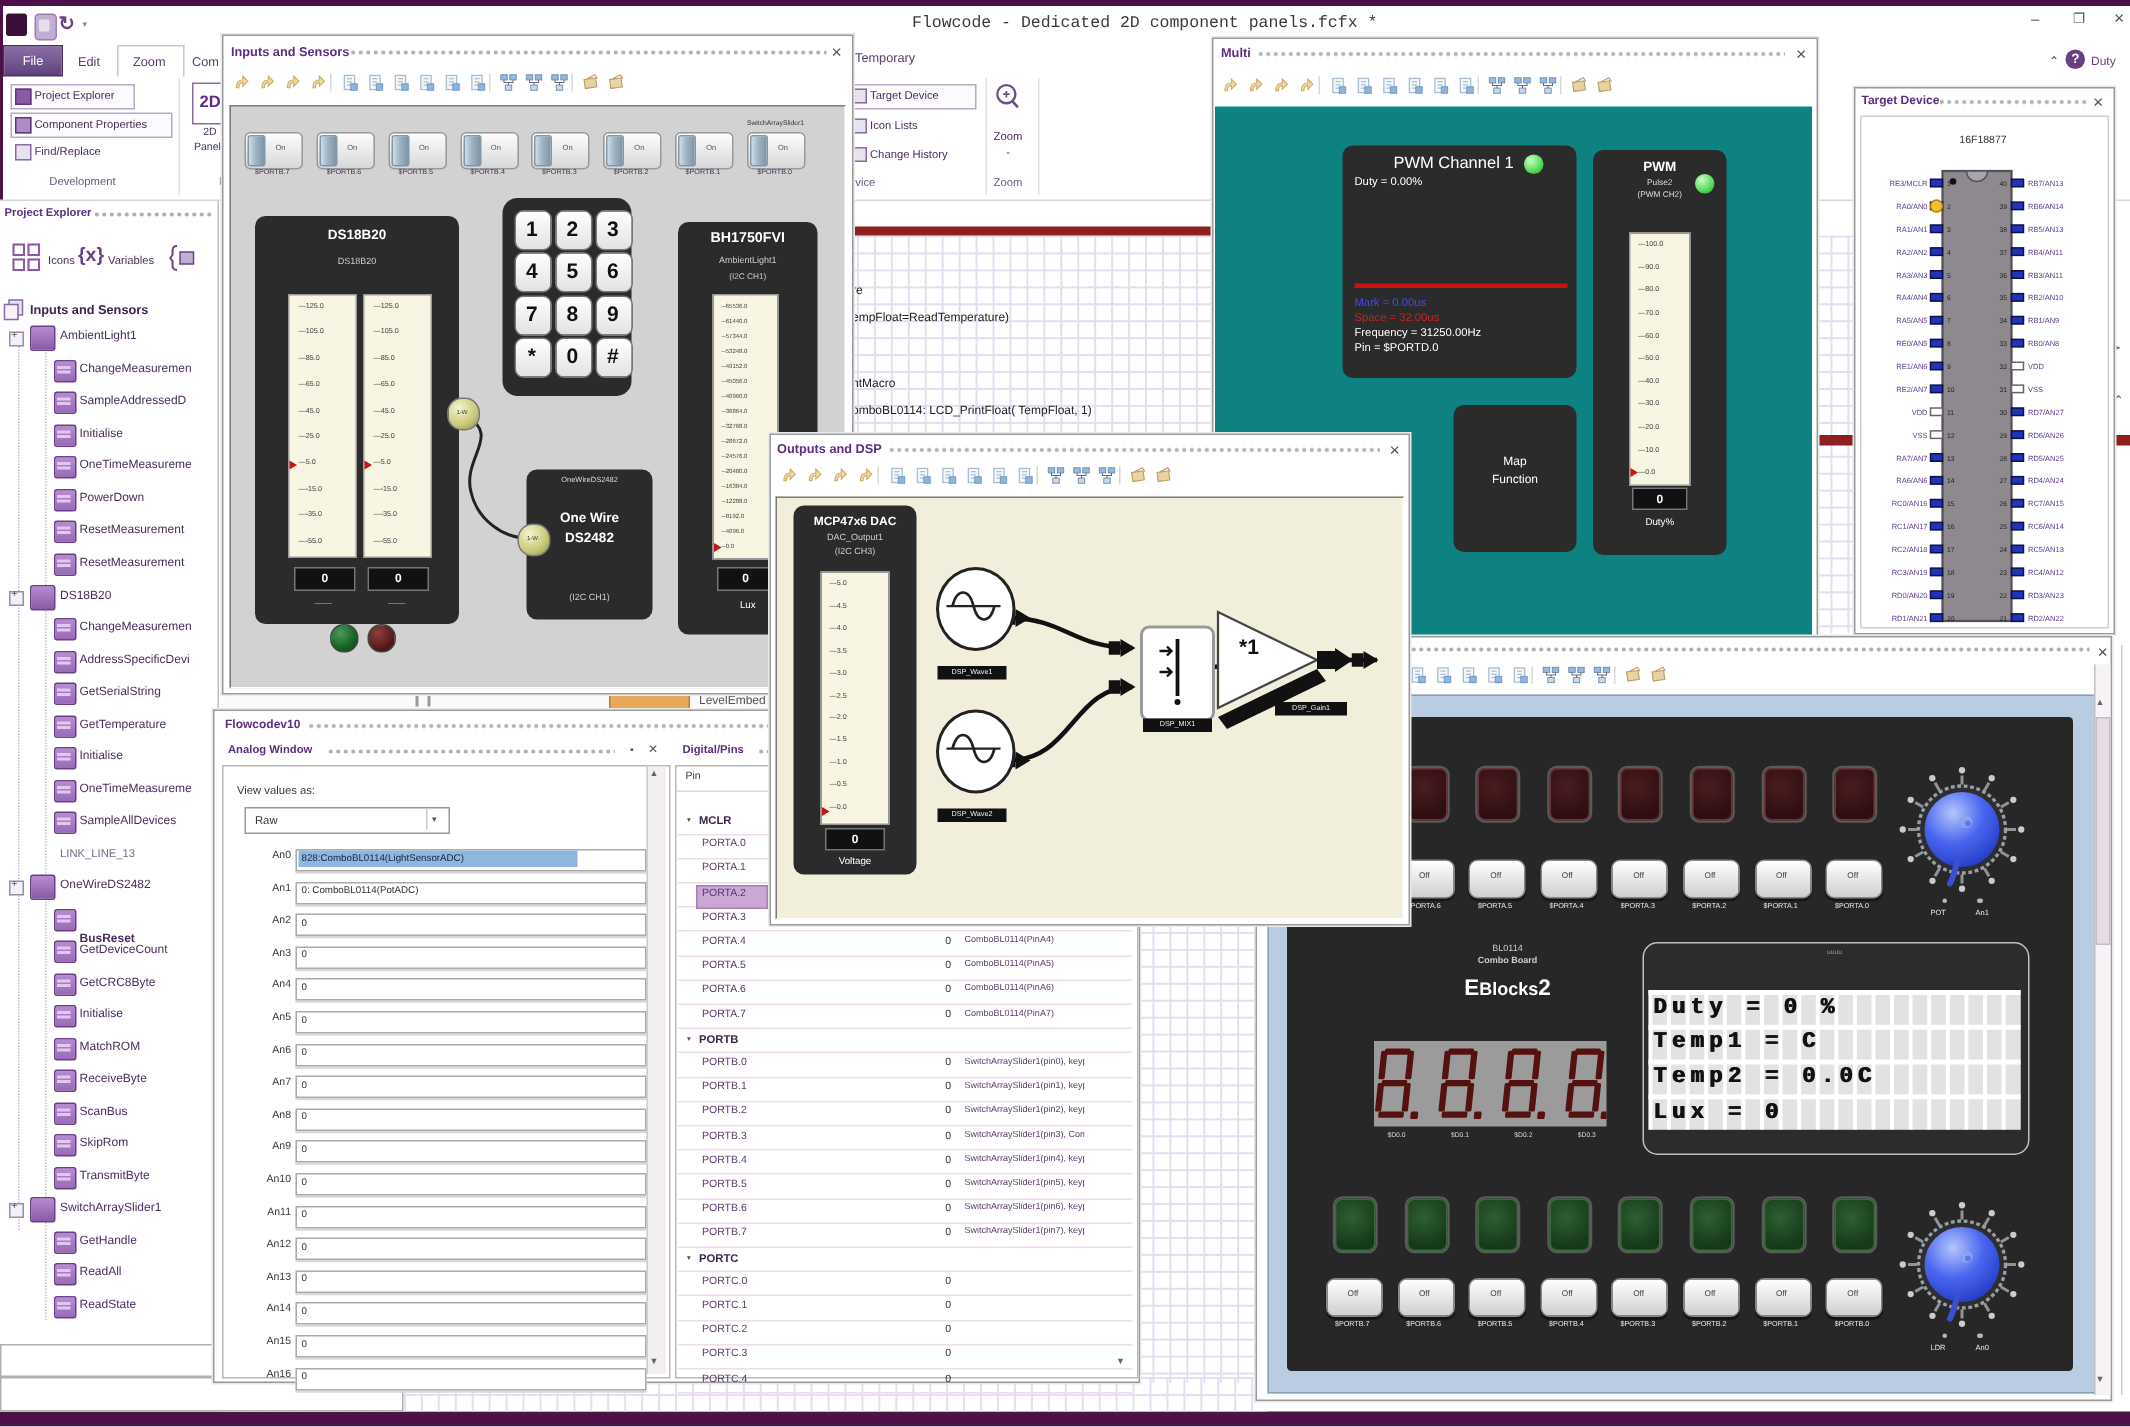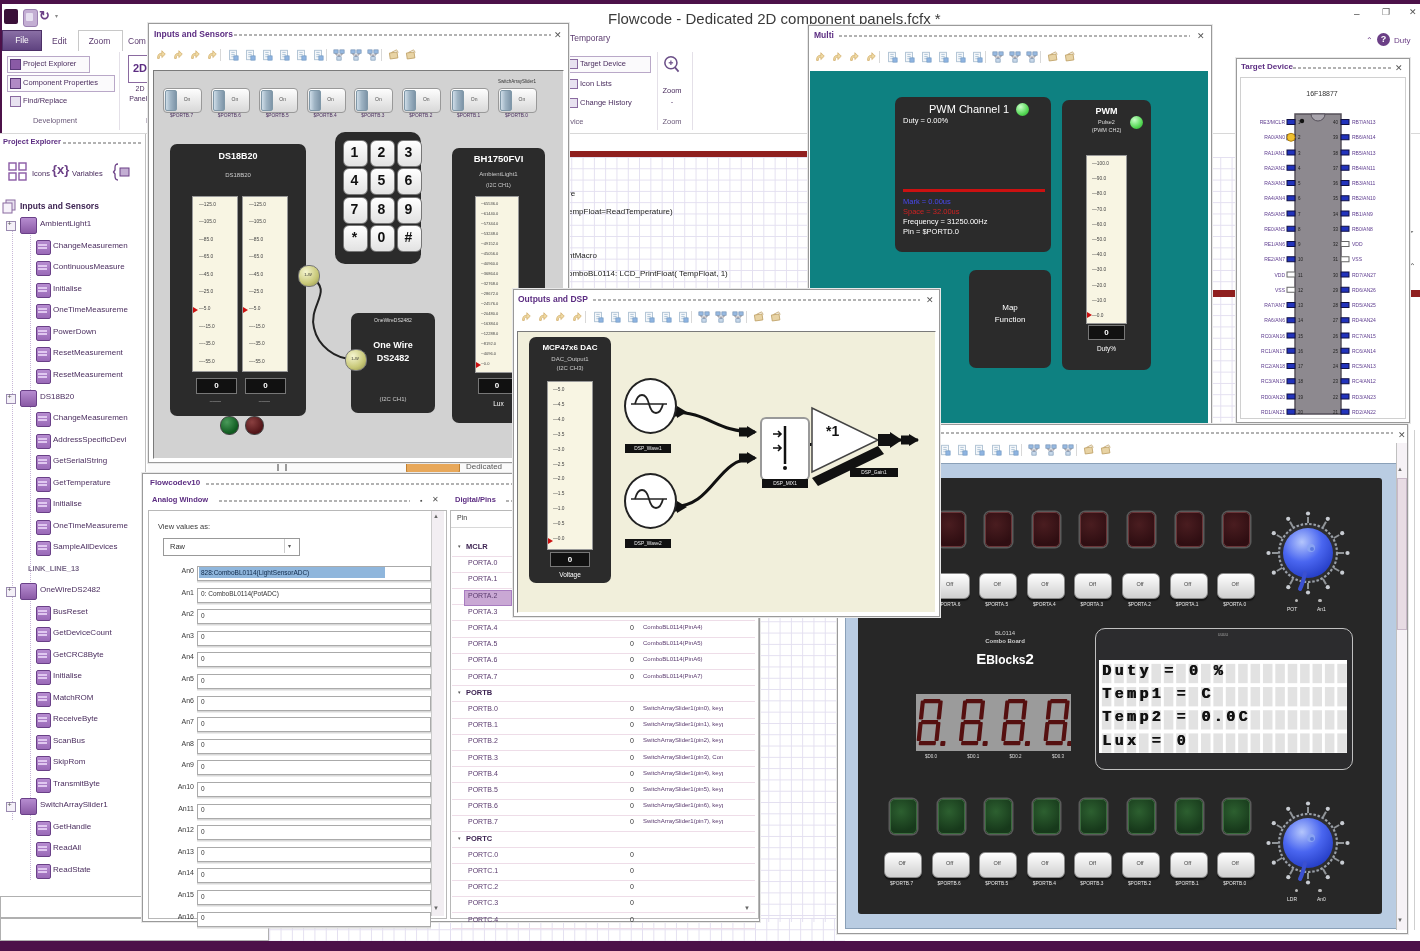--- a/index.html
+++ b/index.html
@@ -38,21 +38,21 @@
         <line x1="12.5" y1="12" x2="16" y2="16" stroke="#6b4f88" stroke-width="1.6"></line>
         <line x1="9" y1="6" x2="9" y2="10" stroke="#6b4f88" stroke-width="1.1"></line>
         <line x1="7" y1="8" x2="11" y2="8" stroke="#6b4f88" stroke-width="1.1"></line>
       </symbol>
 </defs>
   </svg>
 
 <div style="position:absolute;left:0px;top:0px;width:1420px;height:4px;background:#4c1149;"></div>
 <div style="position:absolute;left:0px;top:0px;width:2px;height:135px;background:#4c1149;"></div>
 <div style="position:absolute;left:0px;top:941px;width:1420px;height:10px;background:#4c1149;"></div>
-<div style="position:absolute;left:608px;top:10px;font-size:15px;font-weight:normal;font-family:Liberation Sans, sans-serif;color:#3a3a3a;white-space:nowrap;">Flowcode - Dedicated 2D component panels.fcfx *</div>
+<div style="position:absolute;left:608px;top:10px;font-size:11px;font-weight:normal;font-family:Liberation Mono, monospace;color:#3a3a3a;white-space:nowrap;">Flowcode - Dedicated 2D component panels.fcfx *</div>
 <div style="position:absolute;left:4px;top:9px;width:14px;height:15px;background:#3a1038;border-radius:2px;"></div>
 <div style="position:absolute;left:23px;top:9px;width:13px;height:16px;background:#c3aed3;border-radius:3px;border:1px solid #9a7fb0;"></div>
 <div style="position:absolute;left:26px;top:13px;width:7px;height:8px;background:#e6dff0;border-radius:1px;"></div>
 <div style="position:absolute;left:39px;top:8px;font-size:13px;font-weight:bold;font-family:'Liberation Sans',sans-serif;color:#6b3f86;white-space:nowrap;">↻</div>
 <div style="position:absolute;left:55px;top:12px;font-size:6px;font-weight:normal;font-family:'Liberation Sans',sans-serif;color:#888;white-space:nowrap;">▾</div>
 <div style="position:absolute;left:1354px;top:8px;font-size:10px;font-weight:normal;font-family:'Liberation Sans',sans-serif;color:#555;white-space:nowrap;">–</div>
 <div style="position:absolute;left:1382px;top:7px;font-size:9px;font-weight:normal;font-family:'Liberation Sans',sans-serif;color:#555;white-space:nowrap;">❐</div>
 <div style="position:absolute;left:1409px;top:7px;font-size:9px;font-weight:normal;font-family:'Liberation Sans',sans-serif;color:#555;white-space:nowrap;">✕</div>
 <div style="position:absolute;left:1366px;top:36px;font-size:8px;font-weight:normal;font-family:'Liberation Sans',sans-serif;color:#6b3f86;white-space:nowrap;">⌃</div>
 <div style="position:absolute;left:1377px;top:33px;width:13px;height:13px;border-radius:7px;background:#6b3f86;color:#fff;font:bold 9px 'Liberation Sans';text-align:center;line-height:13px;">?</div>
@@ -107,21 +107,21 @@
 <div style="position:absolute;left:568px;top:251px;font-size:8px;font-weight:normal;font-family:'Liberation Sans',sans-serif;color:#222;white-space:nowrap;">ntMacro</div>
 <div style="position:absolute;left:568px;top:269px;font-size:8px;font-weight:normal;font-family:'Liberation Sans',sans-serif;color:#222;white-space:nowrap;">omboBL0114: LCD_PrintFloat( TempFloat, 1)</div>
 <div style="position:absolute;left:1406px;top:120px;width:1px;height:302px;background:#888;"></div>
 <div style="position:absolute;left:1408px;top:228px;font-size:7px;font-weight:normal;font-family:'Liberation Sans',sans-serif;color:#555;white-space:nowrap;">≻</div>
 <div style="position:absolute;left:1409px;top:262px;font-size:8px;font-weight:normal;font-family:'Liberation Sans',sans-serif;color:#555;white-space:nowrap;">⌃</div>
 <div style="position:absolute;left:1414px;top:430px;width:1px;height:500px;background:#cfcfcf;"></div>
 <div style="position:absolute;left:148px;top:461px;width:419px;height:11px;background:#fafafa;border-top:1px solid #cfcfcf;border-bottom:1px solid #cfcfcf;"></div>
 <div style="position:absolute;left:277px;top:462px;width:2px;height:9px;background:#9a9a9a;"></div>
 <div style="position:absolute;left:285px;top:462px;width:2px;height:9px;background:#9a9a9a;"></div>
 <div style="position:absolute;left:406px;top:462px;width:52px;height:9px;background:#e8a85a;border:1px solid #c08030;border-radius:2px;"></div>
-<div style="position:absolute;left:466px;top:462px;font-size:8px;font-weight:normal;font-family:'Liberation Sans',sans-serif;color:#555;white-space:nowrap;">Dedicated</div>
+<div style="position:absolute;left:466px;top:462px;font-size:8px;font-weight:normal;font-family:'Liberation Sans',sans-serif;color:#555;white-space:nowrap;">LevelEmbed</div>
 <div style="position:absolute;left:556px;top:461px;width:2px;height:11px;background:#777;"></div>
 <div style="position:absolute;left:0px;top:896px;width:233px;height:20px;background:#fff;border:1px solid #b0b0b0;"></div>
 <div style="position:absolute;left:0px;top:918px;width:267px;height:21px;background:#fff;border:1px solid #b0b0b0;"></div>
 <div style="position:absolute;left:0px;top:134px;width:145px;height:762px;background:#fff;border-right:1px solid #c0c0c0;"></div>
 <div style="position:absolute;left:3px;top:137px;font-size:7.5px;font-weight:bold;font-family:'Liberation Sans',sans-serif;color:#5c2d82;white-space:nowrap;">Project Explorer</div>
 <div style="position:absolute;left:62px;top:139px;width:80px;height:6px;background-image:radial-gradient(circle,#b2b2b2 1.2px,rgba(0,0,0,0) 1.5px);background-size:5px 6px;background-position:0 1px;"></div>
 <div style="position:absolute;left:8px;top:160px;width:22px;height:22px;background:#fff;"></div>
 <svg style="position:absolute;left:8px;top:162px" width="20" height="20" viewBox="0 0 20 20">
 <rect x="1" y="1" width="7" height="7" fill="none" stroke="#8a5aa5" stroke-width="1.4"></rect>
 <rect x="11" y="1" width="7" height="7" fill="none" stroke="#8a5aa5" stroke-width="1.4"></rect>
@@ -146,21 +146,21 @@
 <div style="position:absolute;left:7.5px;top:219.5px;font-size:7px;font-weight:normal;font-family:'Liberation Sans',sans-serif;color:#555;white-space:nowrap;">+</div>
 <div style="position:absolute;left:20px;top:217px;width:15px;height:15px;background:linear-gradient(#b68cd0,#8a5aa5);border:1px solid #6a4088;border-radius:2px;"></div>
 <div style="position:absolute;left:40px;top:219px;font-size:8px;font-weight:normal;font-family:'Liberation Sans',sans-serif;color:#4a2d5e;white-space:nowrap;">AmbientLight1</div>
 <div style="position:absolute;left:36px;top:240px;width:13px;height:13px;background:linear-gradient(#b68cd0,#9a6ab8);border:1px solid #6a4088;border-radius:2px;"></div>
 <div style="position:absolute;left:38px;top:244px;width:9px;height:1.5px;background:#e0c8f0;"></div>
 <div style="position:absolute;left:38px;top:247px;width:9px;height:1.5px;background:#e0c8f0;"></div>
 <div style="position:absolute;left:53px;top:241px;font-size:8px;font-weight:normal;font-family:'Liberation Sans',sans-serif;color:#4a2d5e;white-space:nowrap;">ChangeMeasuremen</div>
 <div style="position:absolute;left:36px;top:261px;width:13px;height:13px;background:linear-gradient(#b68cd0,#9a6ab8);border:1px solid #6a4088;border-radius:2px;"></div>
 <div style="position:absolute;left:38px;top:265px;width:9px;height:1.5px;background:#e0c8f0;"></div>
 <div style="position:absolute;left:38px;top:268px;width:9px;height:1.5px;background:#e0c8f0;"></div>
-<div style="position:absolute;left:53px;top:262px;font-size:8px;font-weight:normal;font-family:'Liberation Sans',sans-serif;color:#4a2d5e;white-space:nowrap;">ContinuousMeasure</div>
+<div style="position:absolute;left:53px;top:262px;font-size:8px;font-weight:normal;font-family:'Liberation Sans',sans-serif;color:#4a2d5e;white-space:nowrap;">SampleAddressedD</div>
 <div style="position:absolute;left:36px;top:283px;width:13px;height:13px;background:linear-gradient(#b68cd0,#9a6ab8);border:1px solid #6a4088;border-radius:2px;"></div>
 <div style="position:absolute;left:38px;top:287px;width:9px;height:1.5px;background:#e0c8f0;"></div>
 <div style="position:absolute;left:38px;top:290px;width:9px;height:1.5px;background:#e0c8f0;"></div>
 <div style="position:absolute;left:53px;top:284px;font-size:8px;font-weight:normal;font-family:'Liberation Sans',sans-serif;color:#4a2d5e;white-space:nowrap;">Initialise</div>
 <div style="position:absolute;left:36px;top:304px;width:13px;height:13px;background:linear-gradient(#b68cd0,#9a6ab8);border:1px solid #6a4088;border-radius:2px;"></div>
 <div style="position:absolute;left:38px;top:308px;width:9px;height:1.5px;background:#e0c8f0;"></div>
 <div style="position:absolute;left:38px;top:311px;width:9px;height:1.5px;background:#e0c8f0;"></div>
 <div style="position:absolute;left:53px;top:305px;font-size:8px;font-weight:normal;font-family:'Liberation Sans',sans-serif;color:#4a2d5e;white-space:nowrap;">OneTimeMeasureme</div>
 <div style="position:absolute;left:36px;top:326px;width:13px;height:13px;background:linear-gradient(#b68cd0,#9a6ab8);border:1px solid #6a4088;border-radius:2px;"></div>
 <div style="position:absolute;left:38px;top:330px;width:9px;height:1.5px;background:#e0c8f0;"></div>
@@ -199,29 +199,29 @@
 <div style="position:absolute;left:38px;top:505px;width:9px;height:1.5px;background:#e0c8f0;"></div>
 <div style="position:absolute;left:53px;top:499px;font-size:8px;font-weight:normal;font-family:'Liberation Sans',sans-serif;color:#4a2d5e;white-space:nowrap;">Initialise</div>
 <div style="position:absolute;left:36px;top:520px;width:13px;height:13px;background:linear-gradient(#b68cd0,#9a6ab8);border:1px solid #6a4088;border-radius:2px;"></div>
 <div style="position:absolute;left:38px;top:524px;width:9px;height:1.5px;background:#e0c8f0;"></div>
 <div style="position:absolute;left:38px;top:527px;width:9px;height:1.5px;background:#e0c8f0;"></div>
 <div style="position:absolute;left:53px;top:521px;font-size:8px;font-weight:normal;font-family:'Liberation Sans',sans-serif;color:#4a2d5e;white-space:nowrap;">OneTimeMeasureme</div>
 <div style="position:absolute;left:36px;top:541px;width:13px;height:13px;background:linear-gradient(#b68cd0,#9a6ab8);border:1px solid #6a4088;border-radius:2px;"></div>
 <div style="position:absolute;left:38px;top:545px;width:9px;height:1.5px;background:#e0c8f0;"></div>
 <div style="position:absolute;left:38px;top:548px;width:9px;height:1.5px;background:#e0c8f0;"></div>
 <div style="position:absolute;left:53px;top:542px;font-size:8px;font-weight:normal;font-family:'Liberation Sans',sans-serif;color:#4a2d5e;white-space:nowrap;">SampleAllDevices</div>
-<div style="position:absolute;left:28px;top:564px;font-size:7.5px;font-weight:bold;font-family:'Liberation Sans',sans-serif;color:#7a6a8a;white-space:nowrap;">LINK_LINE_13</div>
+<div style="position:absolute;left:40px;top:564px;font-size:7.5px;font-weight:normal;font-family:'Liberation Sans',sans-serif;color:#7a6a8a;white-space:nowrap;">LINK_LINE_13</div>
 <div style="position:absolute;left:6px;top:587px;width:8px;height:8px;background:#f4f0f8;border:1px solid #9a8ab0;"></div>
 <div style="position:absolute;left:7.5px;top:585.5px;font-size:7px;font-weight:normal;font-family:'Liberation Sans',sans-serif;color:#555;white-space:nowrap;">+</div>
 <div style="position:absolute;left:20px;top:583px;width:15px;height:15px;background:linear-gradient(#b68cd0,#8a5aa5);border:1px solid #6a4088;border-radius:2px;"></div>
 <div style="position:absolute;left:40px;top:585px;font-size:8px;font-weight:normal;font-family:'Liberation Sans',sans-serif;color:#4a2d5e;white-space:nowrap;">OneWireDS2482</div>
 <div style="position:absolute;left:36px;top:606px;width:13px;height:13px;background:linear-gradient(#b68cd0,#9a6ab8);border:1px solid #6a4088;border-radius:2px;"></div>
 <div style="position:absolute;left:38px;top:610px;width:9px;height:1.5px;background:#e0c8f0;"></div>
 <div style="position:absolute;left:38px;top:613px;width:9px;height:1.5px;background:#e0c8f0;"></div>
-<div style="position:absolute;left:53px;top:607px;font-size:8px;font-weight:normal;font-family:'Liberation Sans',sans-serif;color:#4a2d5e;white-space:nowrap;">BusReset</div>
+<div style="position:absolute;left:53px;top:621px;font-size:8px;font-weight:bold;font-family:'Liberation Sans',sans-serif;color:#4a2d5e;white-space:nowrap;">BusReset</div>
 <div style="position:absolute;left:36px;top:627px;width:13px;height:13px;background:linear-gradient(#b68cd0,#9a6ab8);border:1px solid #6a4088;border-radius:2px;"></div>
 <div style="position:absolute;left:38px;top:631px;width:9px;height:1.5px;background:#e0c8f0;"></div>
 <div style="position:absolute;left:38px;top:634px;width:9px;height:1.5px;background:#e0c8f0;"></div>
 <div style="position:absolute;left:53px;top:628px;font-size:8px;font-weight:normal;font-family:'Liberation Sans',sans-serif;color:#4a2d5e;white-space:nowrap;">GetDeviceCount</div>
 <div style="position:absolute;left:36px;top:649px;width:13px;height:13px;background:linear-gradient(#b68cd0,#9a6ab8);border:1px solid #6a4088;border-radius:2px;"></div>
 <div style="position:absolute;left:38px;top:653px;width:9px;height:1.5px;background:#e0c8f0;"></div>
 <div style="position:absolute;left:38px;top:656px;width:9px;height:1.5px;background:#e0c8f0;"></div>
 <div style="position:absolute;left:53px;top:650px;font-size:8px;font-weight:normal;font-family:'Liberation Sans',sans-serif;color:#4a2d5e;white-space:nowrap;">GetCRC8Byte</div>
 <div style="position:absolute;left:36px;top:670px;width:13px;height:13px;background:linear-gradient(#b68cd0,#9a6ab8);border:1px solid #6a4088;border-radius:2px;"></div>
 <div style="position:absolute;left:38px;top:674px;width:9px;height:1.5px;background:#e0c8f0;"></div>

